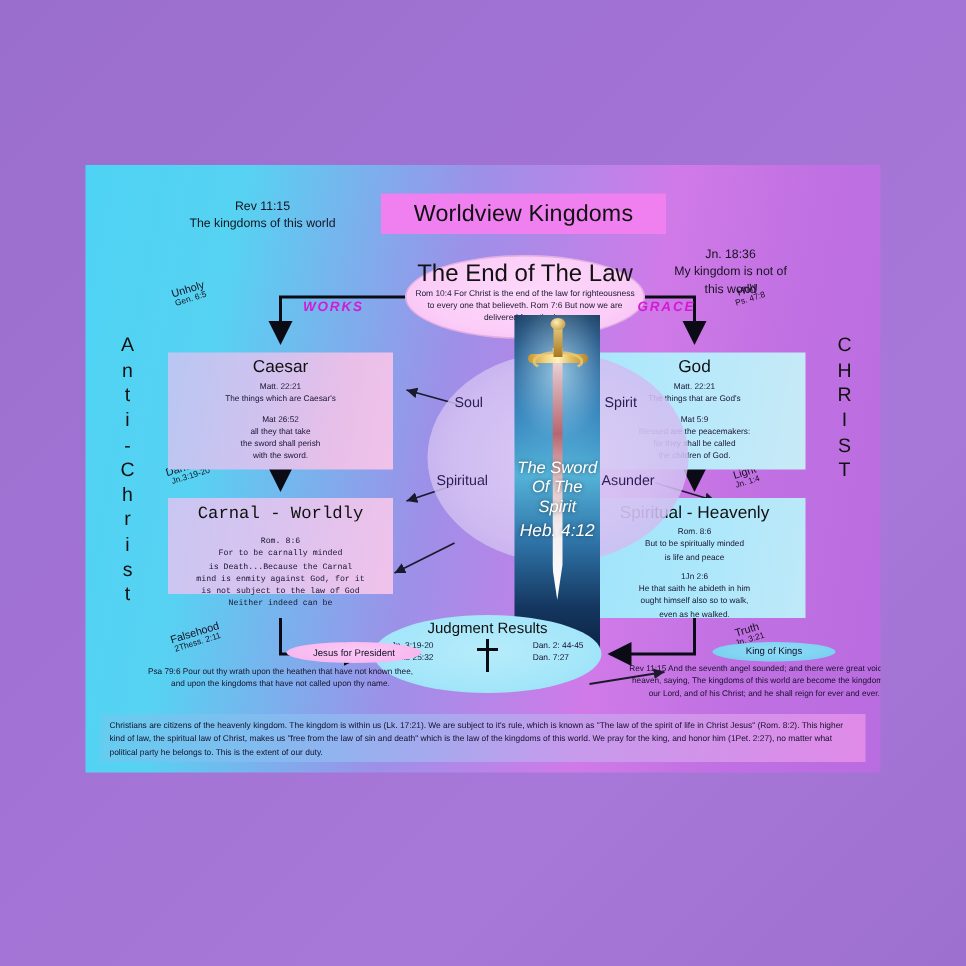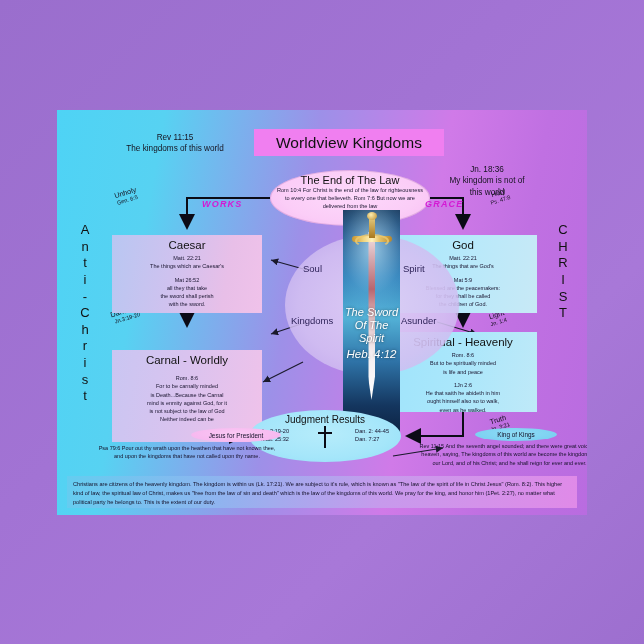--- a/index.html
+++ b/index.html
@@ -43,35 +43,35 @@
 
   
   .ellipse-law{
     position:absolute;left:213px;top:60px;width:160px;height:56px;
     border-radius:50%;
     background:radial-gradient(ellipse at 50% 45%,#fdd9fb 0%,#fbcdf7 60%,#f6b9f2 100%);
     box-shadow:0 0 0 1px rgba(180,120,190,.35) inset;
     display:flex;flex-direction:column;align-items:center;justify-content:flex-start;
     padding-top:4px;box-sizing:border-box;
   }
-  .ellipse-law .hl{font-size:11px;color:#111;margin-bottom:1px;}
+  .ellipse-law .hl{font-size:16px;color:#111;margin-bottom:1px;}
   .ellipse-law .bd{font-size:5.6px;color:#1c1730;line-height:1.42;text-align:center;width:150px;}
 
   
   .qbox{position:absolute;box-sizing:border-box;padding-top:4px;text-align:center;}
   .qbox .hd{font-size:11.5px;color:#111;margin-bottom:3px;}
   .qbox .ln{font-size:5.5px;color:#1a1530;line-height:1.5;}
   .qbox .gap{height:5px;}
 
   .box-caesar{left:55px;top:125px;width:150px;height:78px;
     background:linear-gradient(100deg,#b8c7f2 0%,#cfc2ef 40%,#e8bfe8 75%,#f0c2ea 100%);}
   .box-god{left:332px;top:125px;width:148px;height:78px;
     background:linear-gradient(100deg,#a8e6fb 0%,#b6e9fb 45%,#c8e9f6 100%);}
-  .box-carnal{left:55px;top:240px;width:150px;height:92px;
-    background:linear-gradient(100deg,#c9c6f2 0%,#d9c3ef 45%,#f0c2ea 100%);}
+  .box-carnal{left:55px;top:222px;width:150px;height:64px;
+    background:linear-gradient(100deg,#c9c6f2 0%,#d9c3ef 45%,#f0c2ea 100%);font-family:Liberation Mono, monospace;}
   .box-spiritual{left:332px;top:222px;width:148px;height:80px;
     background:linear-gradient(100deg,#9fe4fb 0%,#abe7fb 50%,#bfe9f8 100%);}
 
   
   .sword-col{
     position:absolute;left:286px;top:100px;width:57px;height:222px;
     background:linear-gradient(180deg,#13335e 0%,#1b4f86 14%,#2f7fb8 32%,#4aa6cf 50%,#2d6fa5 70%,#173f६e 100%);
     background:linear-gradient(180deg,#10294d 0%,#17457a 12%,#2a78b2 30%,#54b3d8 48%,#2f74a8 68%,#14365f 88%,#0d2444 100%);
     overflow:hidden;
   }
@@ -330,21 +330,21 @@
       <div class="gap"></div>
       <div class="ln">1Jn 2:6</div>
       <div class="ln">He that saith he abideth in him</div>
       <div class="ln">ought himself also so to walk,</div>
       <div class="ln">even as he walked.</div>
     </div>
 
     <div class="center-ellipse"></div>
     <div class="c-label lbl-soul">Soul</div>
     <div class="c-label lbl-spirit">Spirit</div>
-    <div class="c-label lbl-dividing">Kingdoms</div>
+    <div class="c-label lbl-dividing">Spiritual</div>
     <div class="c-label lbl-asunder">Asunder</div>
 
     <div class="sword-col">
       <div class="glow"></div>
       <div class="blade"></div>
       <div class="guard"></div>
       <div class="guard2"></div>
       <div class="hilt"></div>
       <div class="pommel"></div>
       <div class="sword-text">

